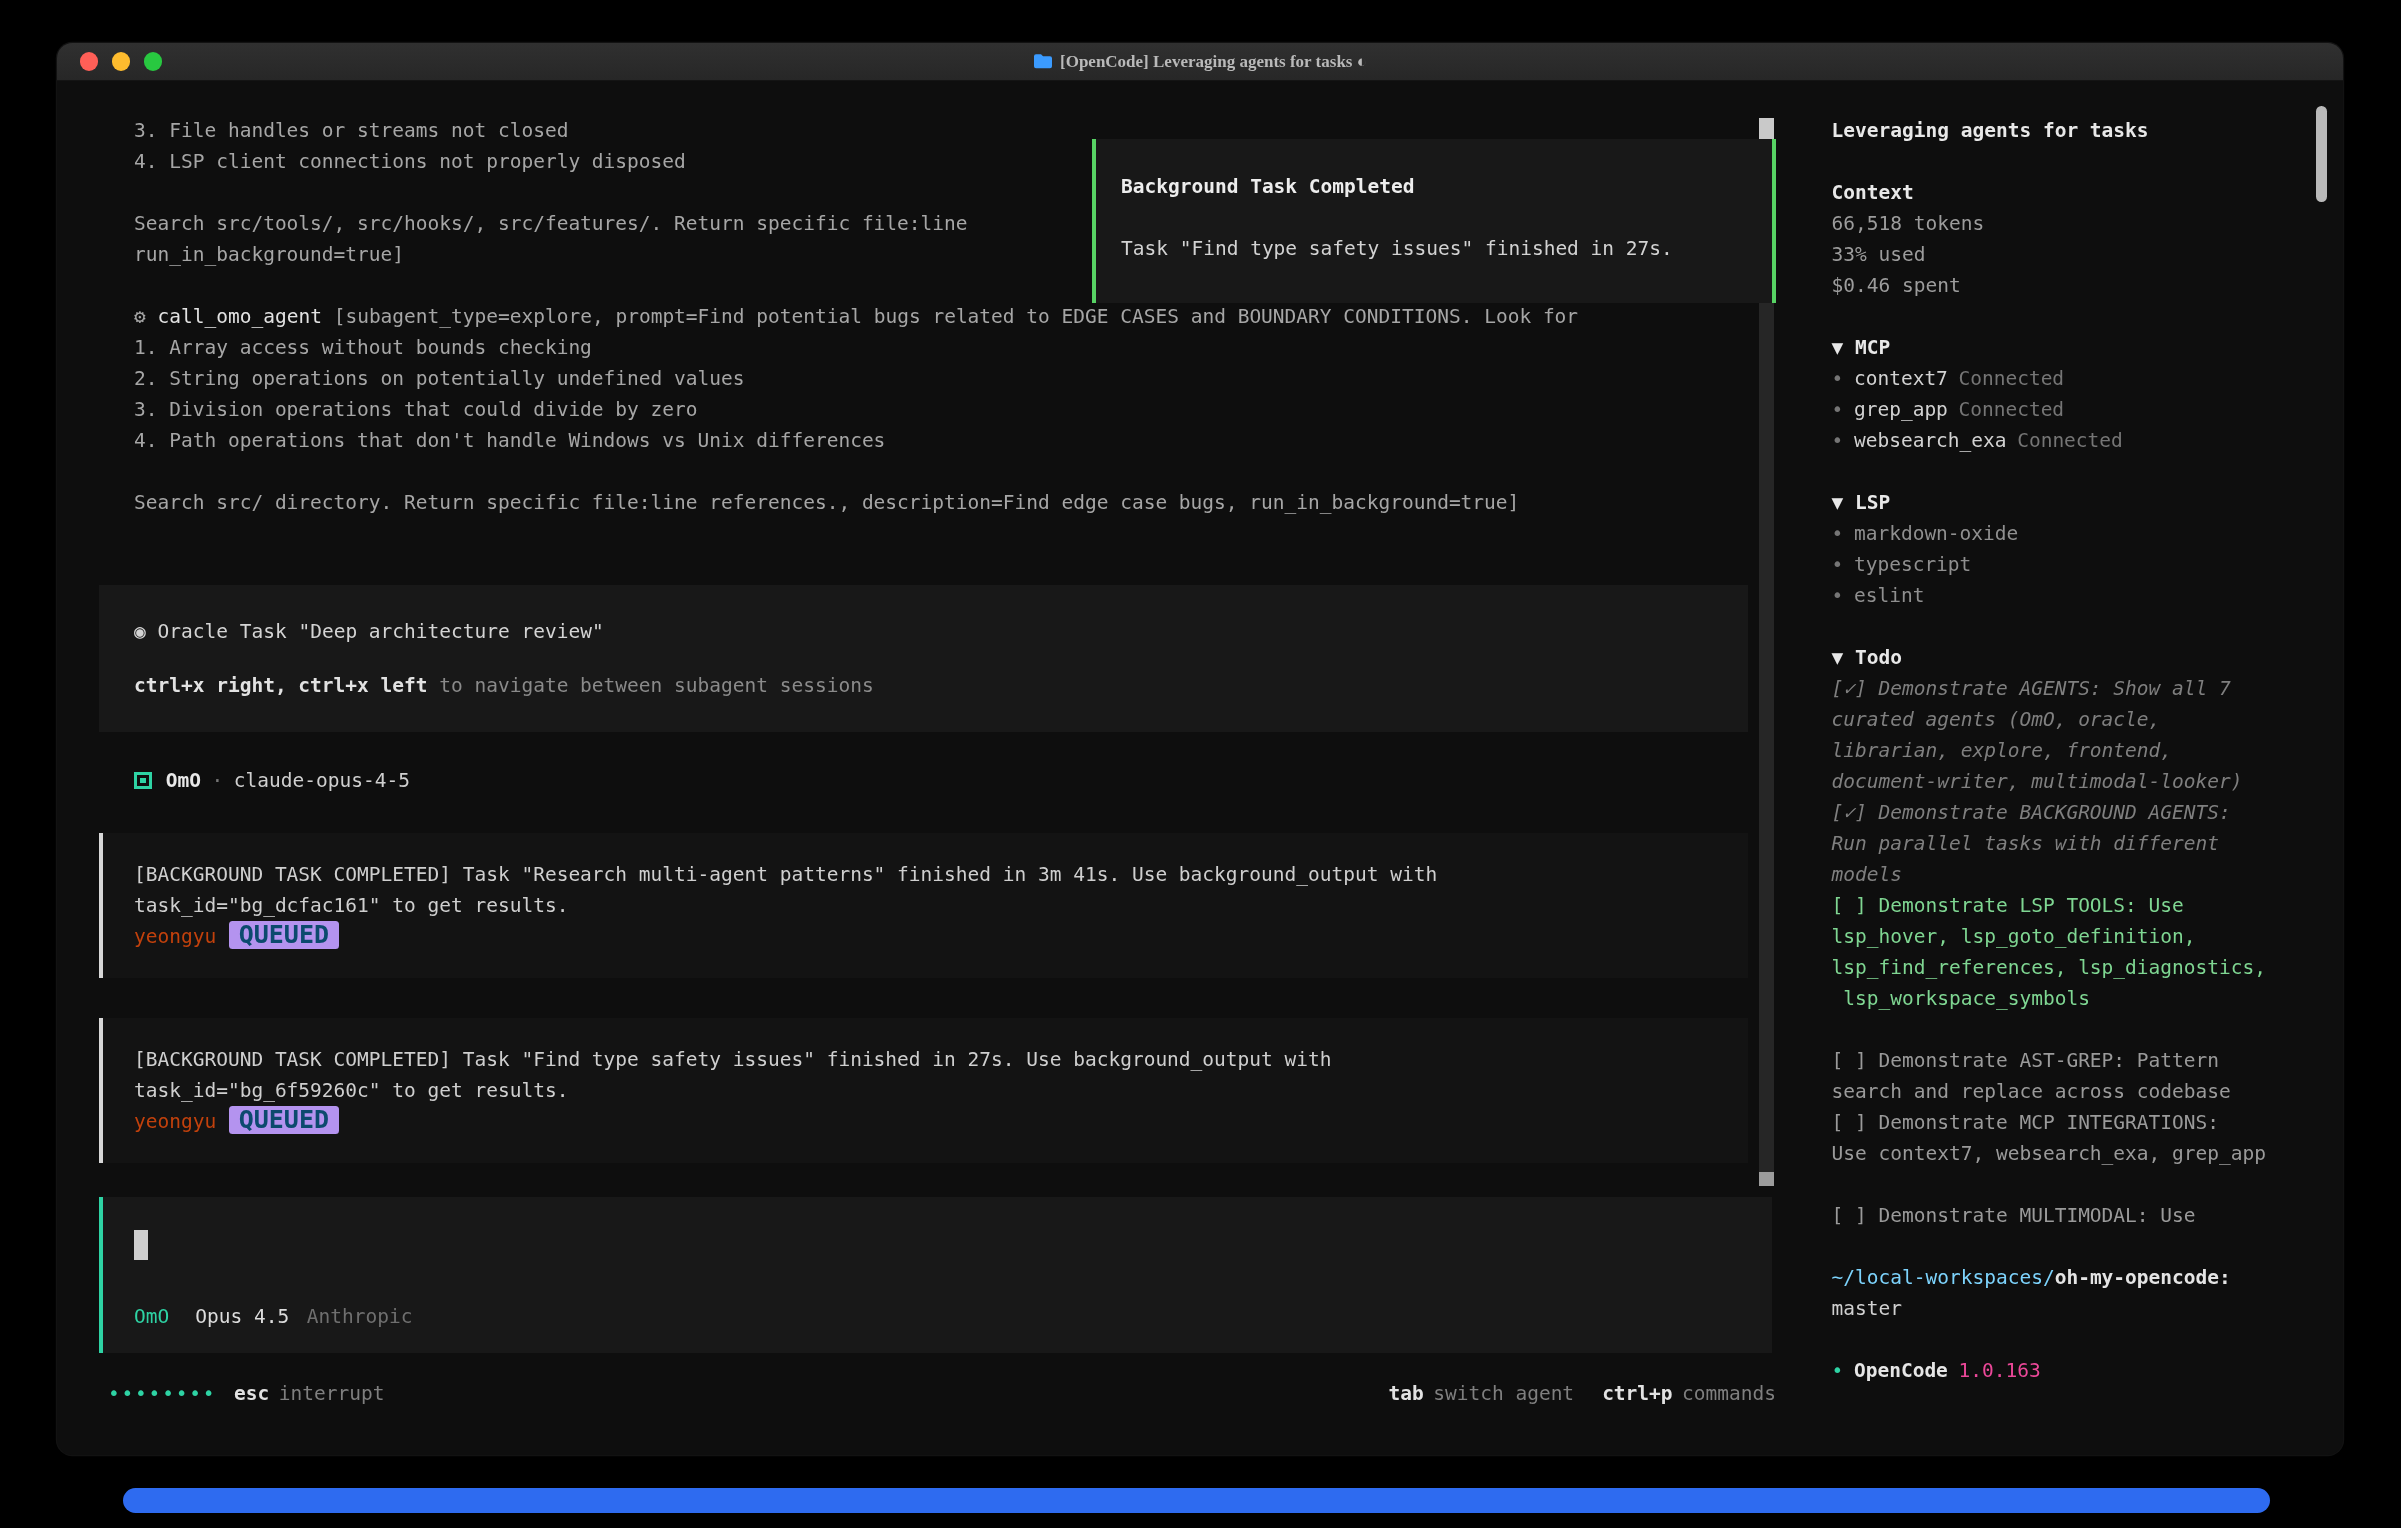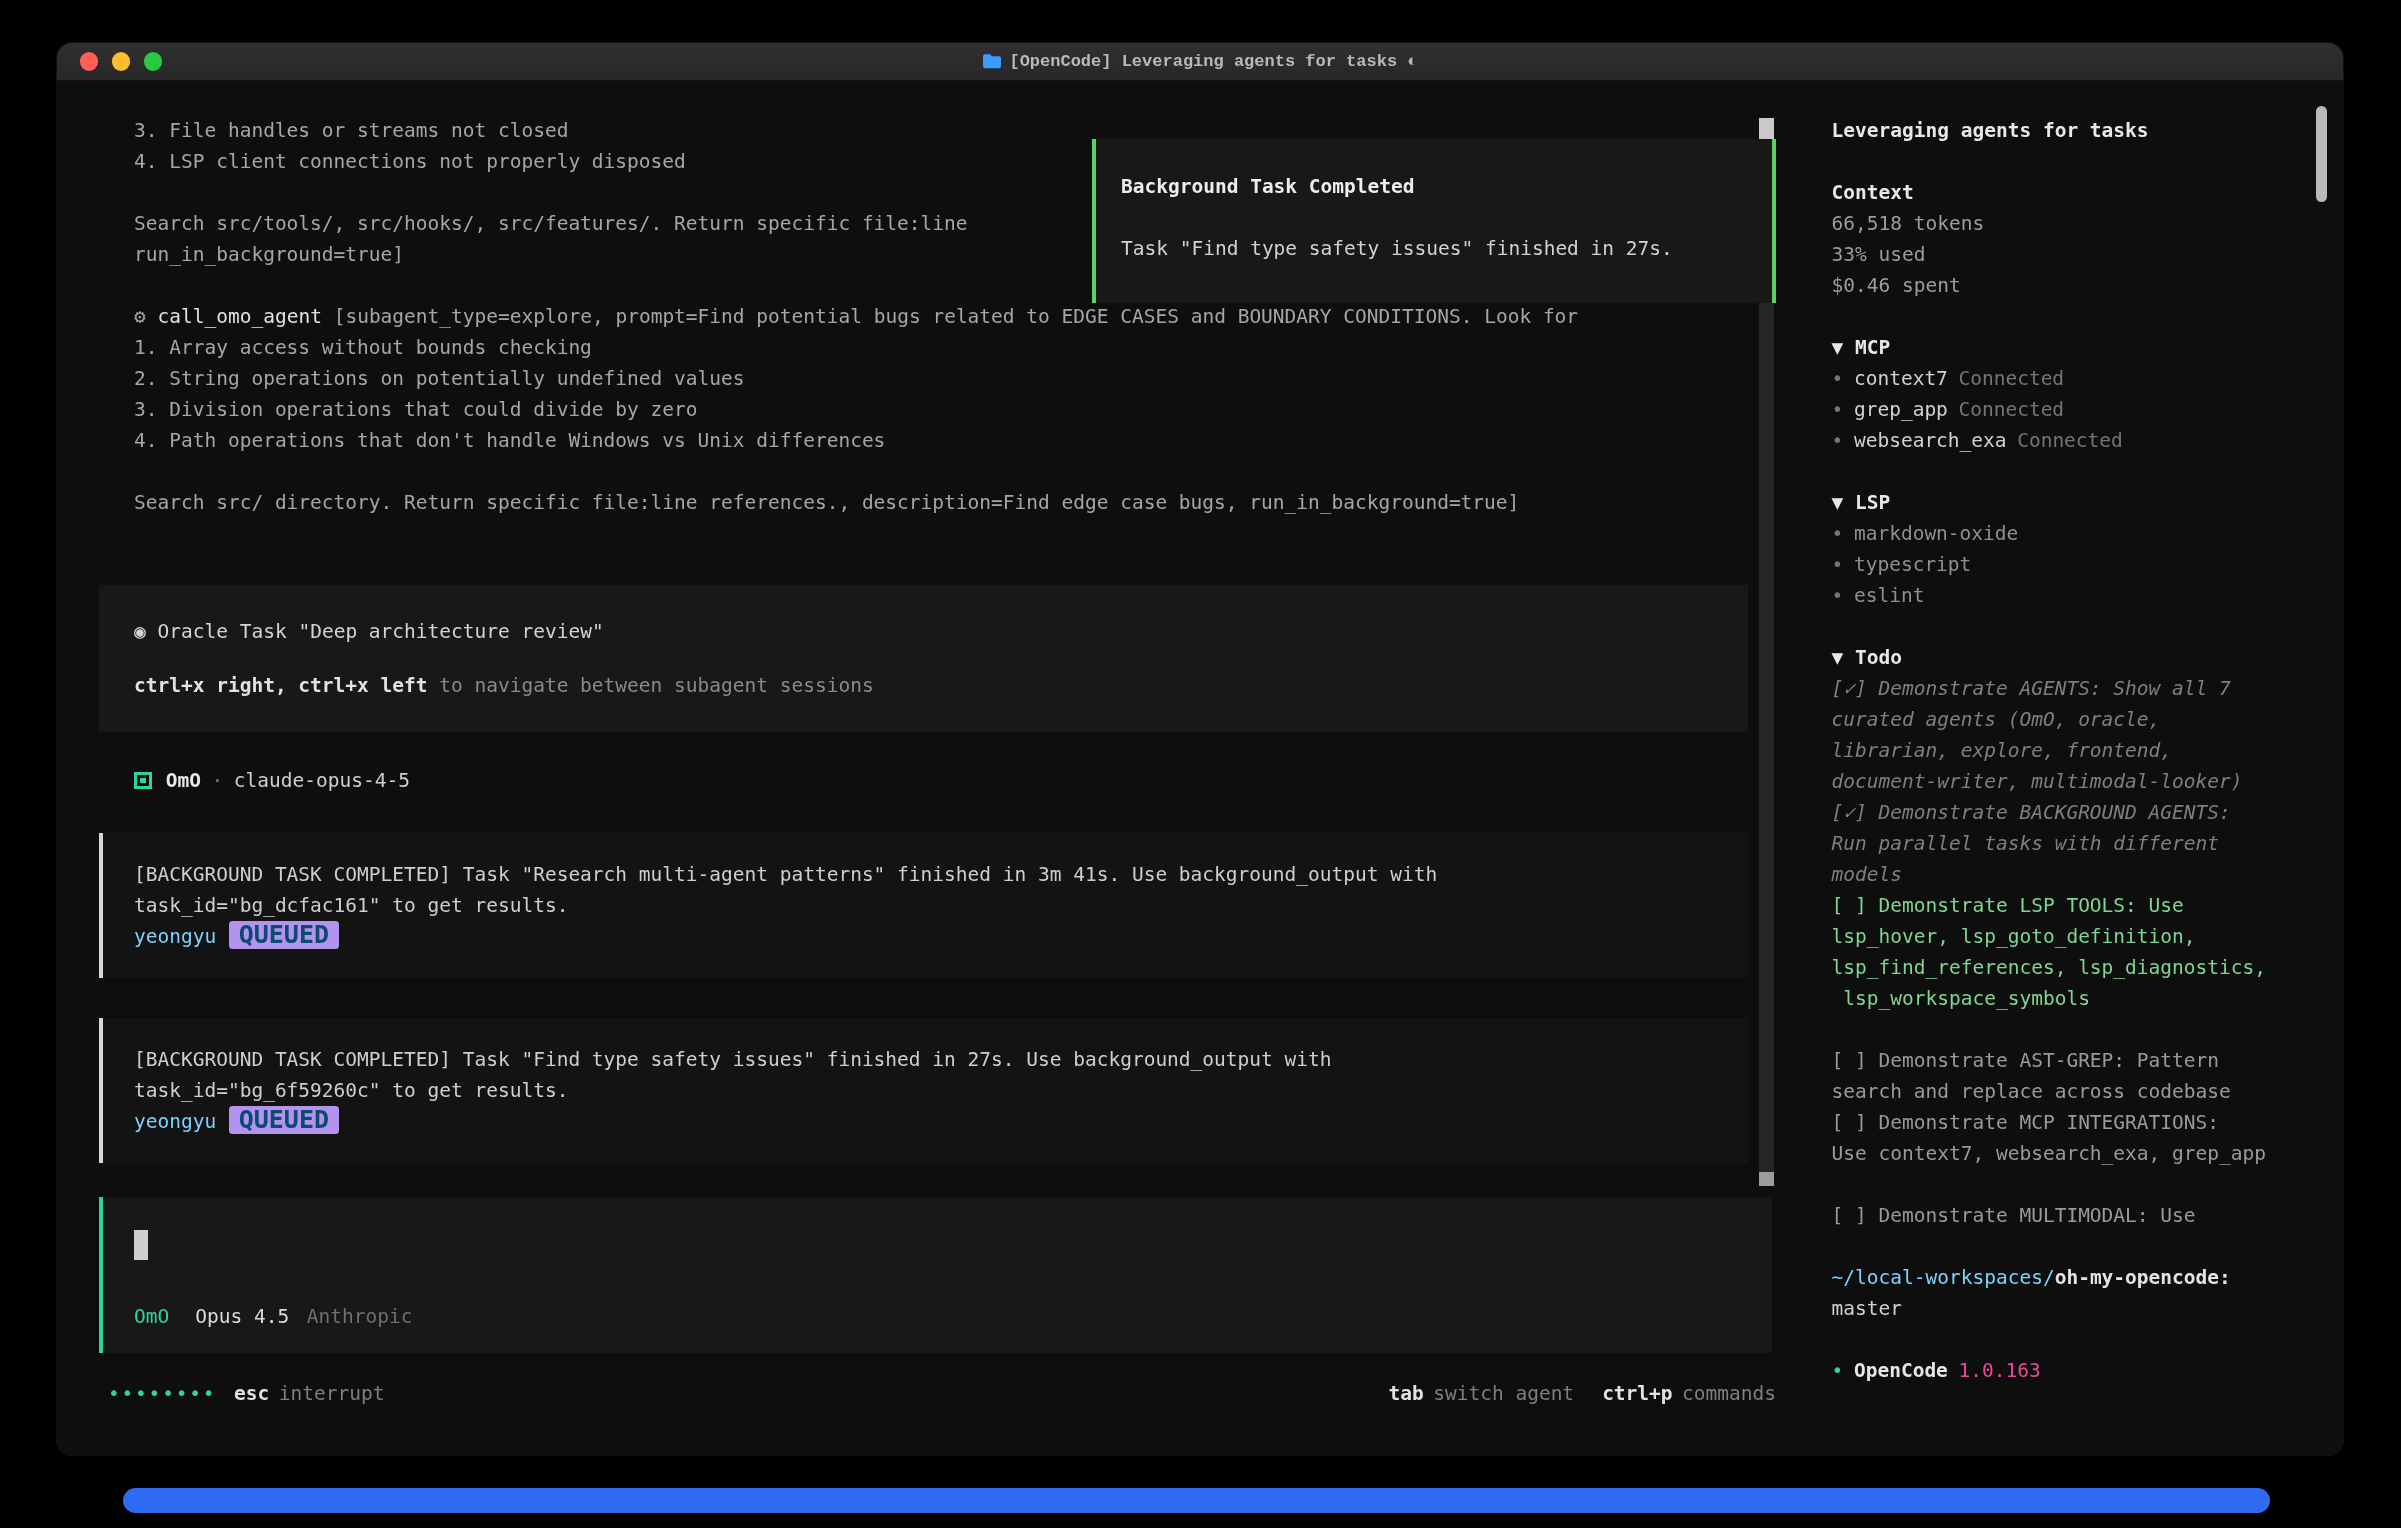--- a/index.html
+++ b/index.html
@@ -21,21 +21,21 @@
     flex:0 0 37px; height:37px;
     background:linear-gradient(#303030,#272727);
     border-bottom:1.2px solid #141414;
     display:flex; align-items:center; position:relative;
   }
   .lights { position:absolute; left:22.5px; top:0; height:100%; display:flex; align-items:center; gap:14px; }
   .light { width:18.3px; height:18.3px; border-radius:50%; }
   .light.red{background:#ff5f57}.light.yellow{background:#febc2e}.light.green{background:#28c840}
   .title {
     flex:1; display:flex; justify-content:center; align-items:center; gap:7px;
-    font-family:Liberation Mono, monospace; font-size:17px; font-weight:700; color:#b9b9b9;
+    font-family:Liberation Serif, serif; font-size:17px; font-weight:700; color:#b9b9b9;
   }
 
   .winbody { flex:1; display:flex; min-height:0; }
 
   
   .main {
     flex:0 0 1748px; width:1748px; position:relative; box-sizing:border-box;
     padding:34px 57px 0 42px;
     font-size:19.5px; line-height:31px; color:#a6a6a6;
   }
@@ -76,21 +76,21 @@
   .agent-name { font-weight:bold; color:#e8e8e8; }
   .agent-dot { color:#757575; margin:0 10.6px; }
   .agent-model { color:#cfcfcf; }
 
   .message {
     width:1649px; box-sizing:border-box; background:#131313;
     border-left:4.7px solid #d7d7d7; padding:26px 23.6px 26px 31px; color:#cfcfcf;
   }
   .msg1 { margin-top:37px; }
   .msg2 { margin-top:40px; }
-  .msg-author { color:#7dd3fc;margin-top:44px; }
+  .msg-author { color:#c2410c;margin-top:44px; }
   .badge {
     display:inline-block; background:#b493ef; color:#0c4a6e; font-weight:bold;
     border-radius:3.5px; padding:0 9.5px; margin-left:13px; line-height:28px; font-size:25px;
   }
 
   .input-panel {
     width:1673px; box-sizing:border-box; margin-top:34px;
     background:#181818; border-left:4.7px solid #2ed3a4; padding:33px 23.6px 21px 31px;
   }
   .cursor { width:14px; height:29.5px; background:#cfcfcf; }

